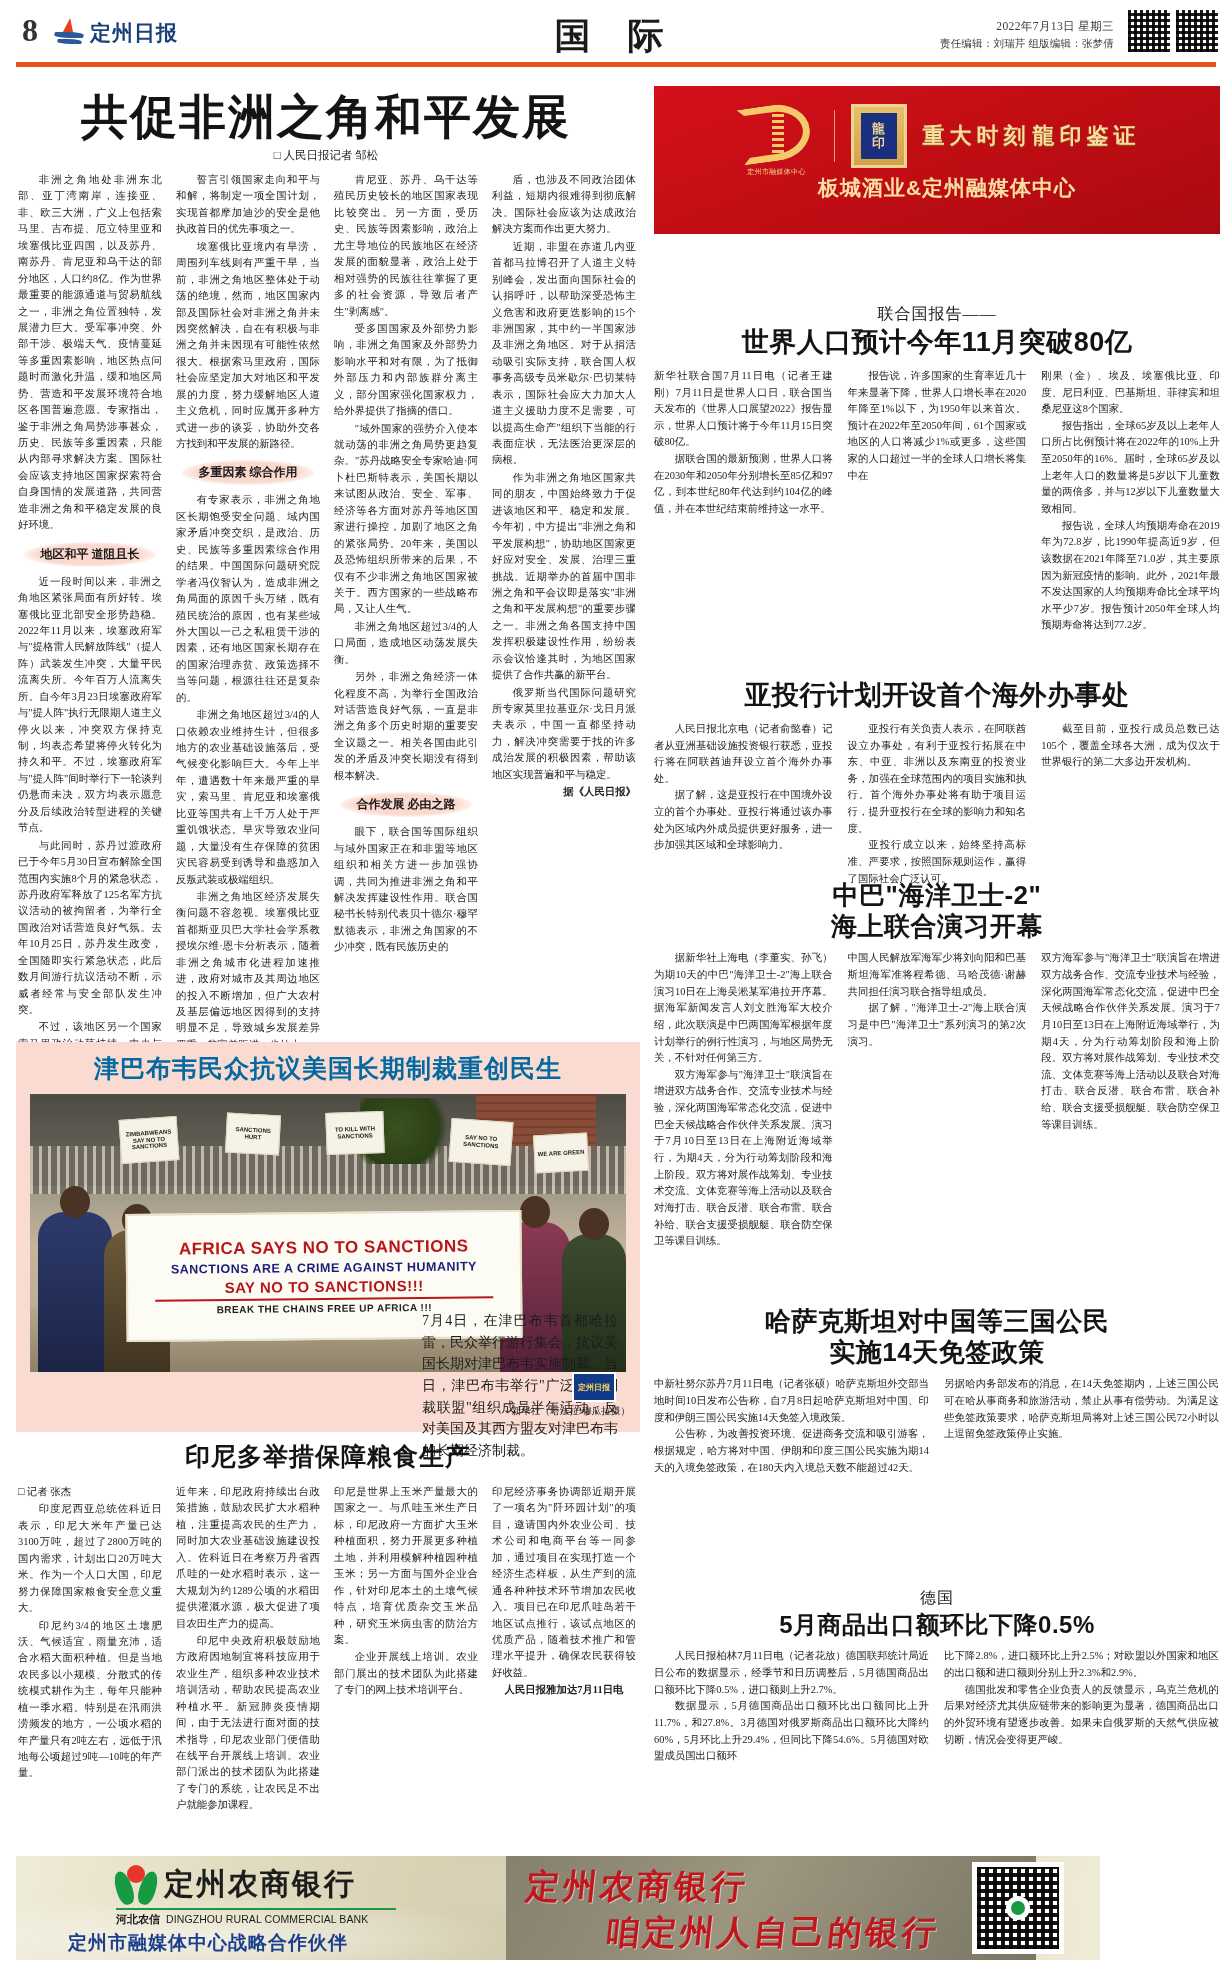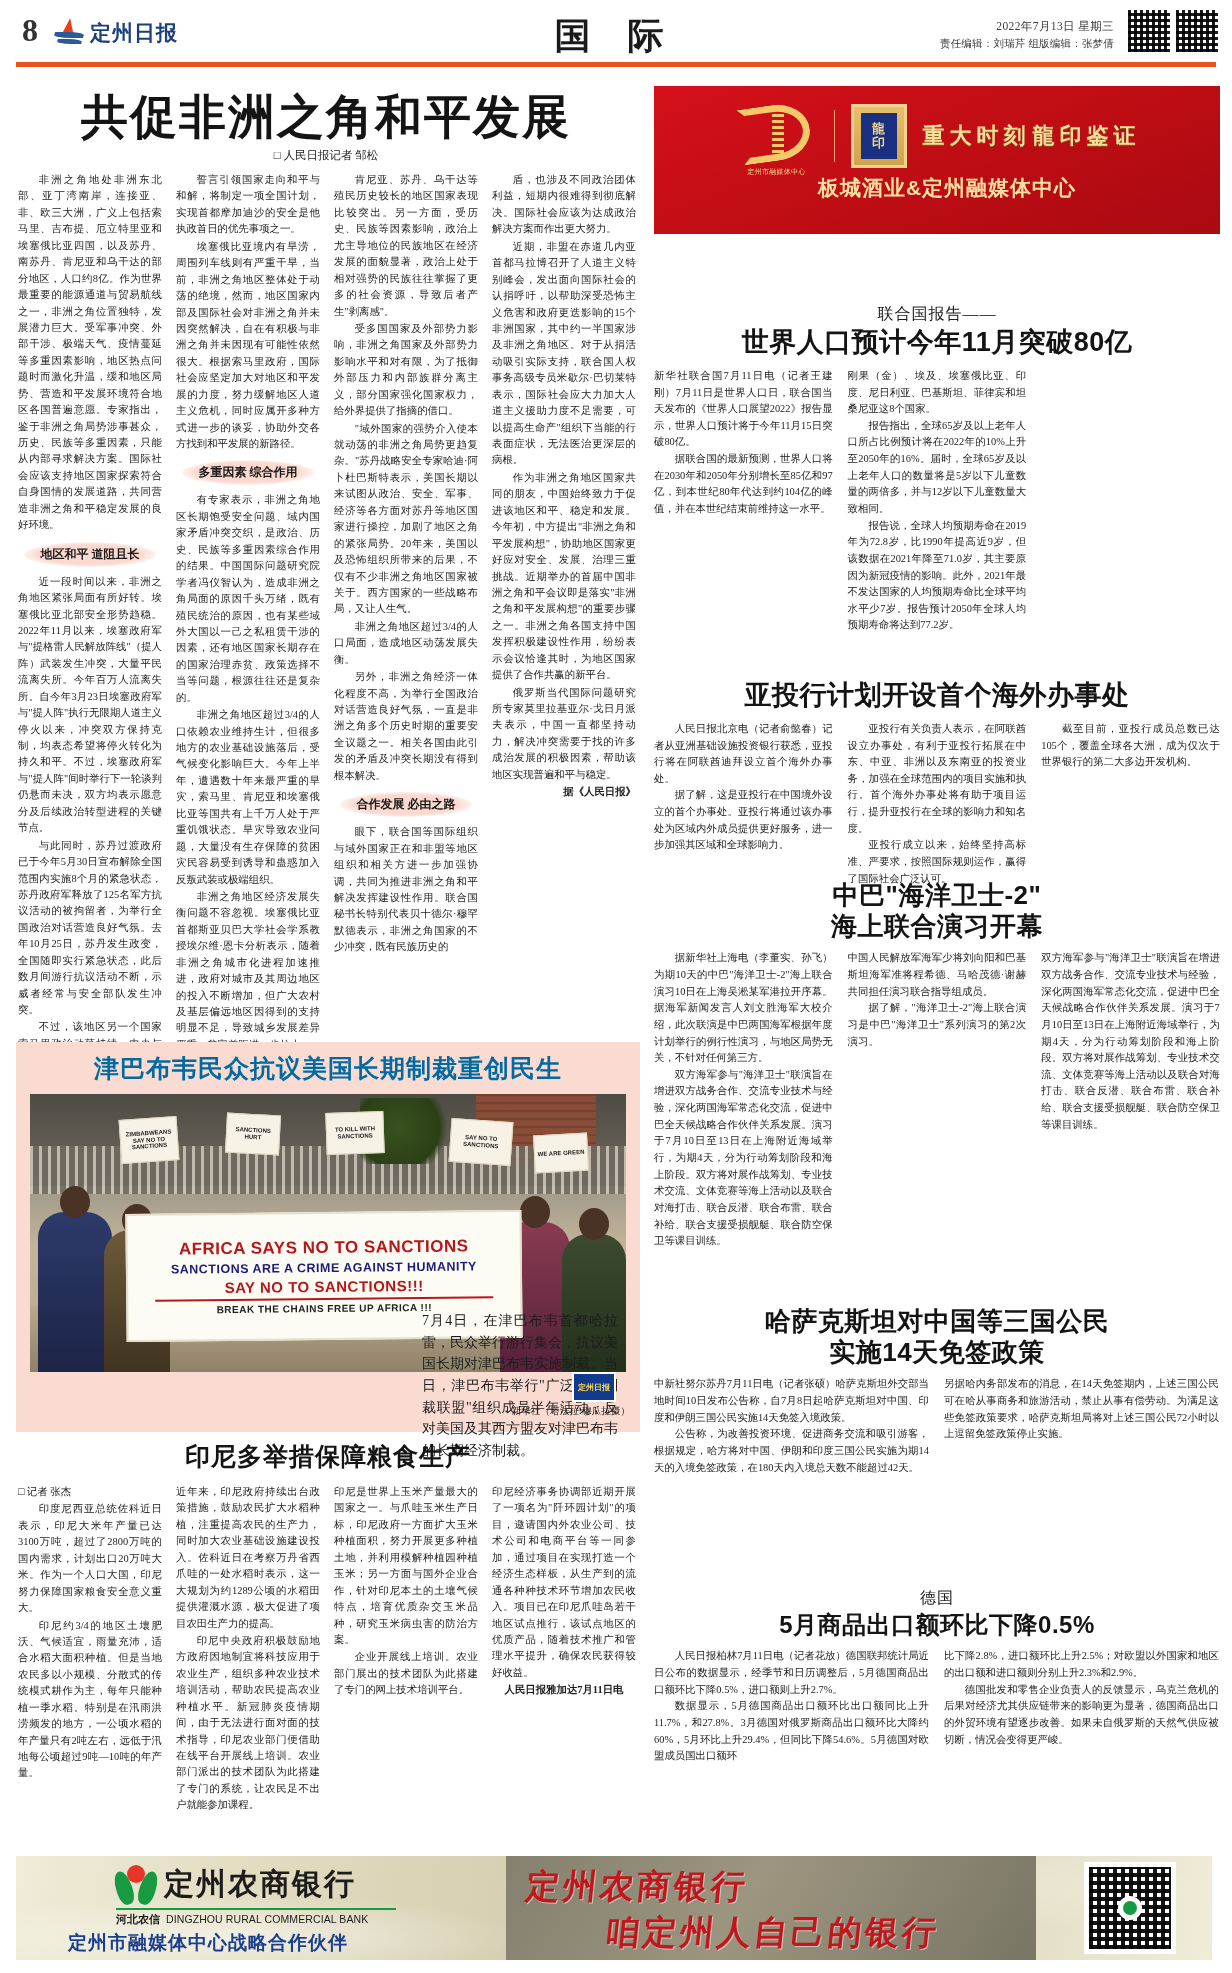--- a/index.html
+++ b/index.html
@@ -283,21 +283,21 @@
   .r-cols .rcol { width: 178.6px; }
   .r-cols .rcol p {
     font-size: 10.4px; line-height: 1.6; text-align: justify;
     text-indent: 2em; color: #1c1c1c;
   }
   .r-cols .rcol p.noind { text-indent: 0; }
   .r-cols2 .rcol { width: 275px; }
 
   
   .footer-ad {
-    position: absolute; left: 16px; top: 1856px; width: 1196px; height: 104px;
+    position: absolute; left: 16px; top: 1856px; width: 1084px; height: 104px;
     background: linear-gradient(100deg, #efecd8 0%, #e3ddc2 18%, #d8d1b4 38%, #cfc8ab 55%, #ded7bb 75%, #efecd8 100%);
     overflow: hidden;
   }
   .fa-swirl {
     position: absolute; left: 0; top: 0; width: 100%; height: 100%;
     background:
       radial-gradient(ellipse 420px 60px at 18% 78%, rgba(255,255,255,.55), transparent 70%),
       radial-gradient(ellipse 520px 70px at 70% 30%, rgba(255,255,255,.35), transparent 70%);
   }
   .fa-mid {
@@ -522,20 +522,23 @@
 
   <div class="r-sec" style="top:304px">
     <div class="rh-kicker">联合国报告——</div>
     <div class="rh-main rh-28">世界人口预计今年11月突破80亿</div>
     <div class="r-cols">
       <div class="rcol">
         <p class="noind">新华社联合国7月11日电（记者王建刚）7月11日是世界人口日，联合国当天发布的《世界人口展望2022》报告显示，世界人口预计将于今年11月15日突破80亿。</p>
         <p>据联合国的最新预测，世界人口将在2030年和2050年分别增长至85亿和97亿，到本世纪80年代达到约104亿的峰值，并在本世纪结束前维持这一水平。</p>
       </div>
       <div class="rcol">
+        <p>报告说，许多国家的生育率近几十年来显著下降，世界人口增长率在2020年降至1%以下，为1950年以来首次。预计在2022年至2050年间，61个国家或地区的人口将减少1%或更多，这些国家的人口超过一半的全球人口增长将集中在</p>
+      </div>
+      <div class="rcol">
         <p class="noind">刚果（金）、埃及、埃塞俄比亚、印度、尼日利亚、巴基斯坦、菲律宾和坦桑尼亚这8个国家。</p>
         <p>报告指出，全球65岁及以上老年人口所占比例预计将在2022年的10%上升至2050年的16%。届时，全球65岁及以上老年人口的数量将是5岁以下儿童数量的两倍多，并与12岁以下儿童数量大致相同。</p>
         <p>报告说，全球人均预期寿命在2019年为72.8岁，比1990年提高近9岁，但该数据在2021年降至71.0岁，其主要原因为新冠疫情的影响。此外，2021年最不发达国家的人均预期寿命比全球平均水平少7岁。报告预计2050年全球人均预期寿命将达到77.2岁。</p>
       </div>
     </div>
   </div>
 
   <div class="r-sec" style="top:680px">
     <div class="rh-main rh-28">亚投行计划开设首个海外办事处</div>
     <div class="r-cols">

